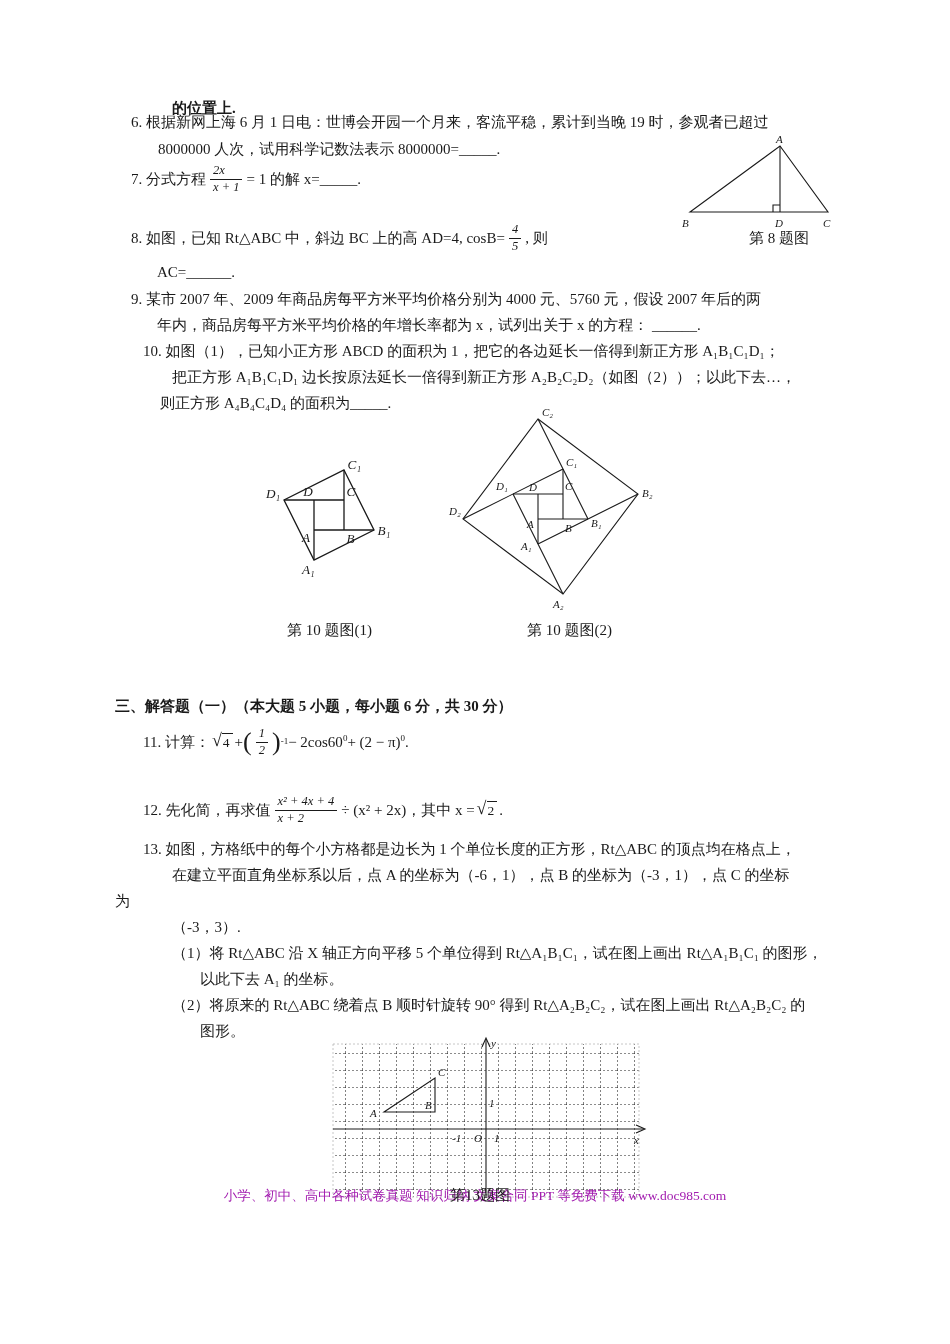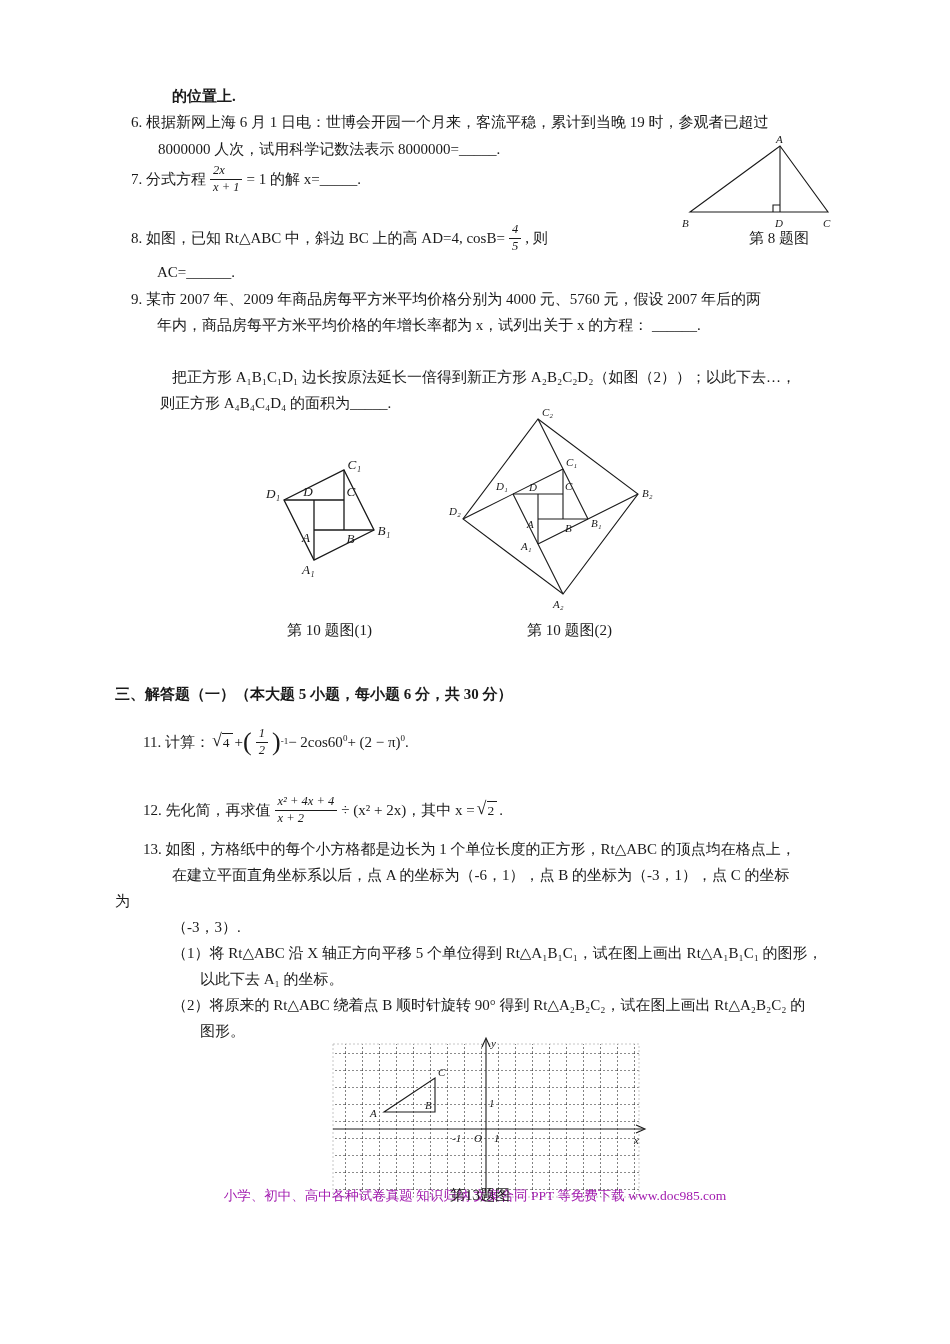--- a/index.html
+++ b/index.html
@@ -4,21 +4,21 @@
 <style>
   * { margin:0; padding:0; box-sizing:border-box; }
   html,body { background:#888; }
   .page {
     position:relative; width:950px; height:1344px; margin:0 auto;
     background:#ffffff; color:#1a1a1a; overflow:hidden;
     font-family:"Liberation Serif","DejaVu Serif",serif;
   }
   .ln { position:absolute; font-size:15px; line-height:1.35; white-space:nowrap; }
   .mline { display:inline-flex; align-items:center; }
-  .b { font-weight:bold; }
+  .b { font-weight:bold;margin-top:12px; }
   .frac { display:inline-flex; flex-direction:column; 
           font-size:12.5px; line-height:1.25; font-style:italic; margin:0 4px; vertical-align:middle; }
   .frac .fnum { border-bottom:1px solid #1a1a1a; padding:0 3px; }
   .frac .fden { padding:0 3px; }
   .sqrt { display:inline-flex; align-items:flex-start; margin:0 2px; }
   .sqrt .sign { font-size:18px; line-height:1; }
   .sqrt .arg  { border-top:1px solid #1a1a1a; padding:0 3px 0 1px; margin-top:2px; font-size:13.5px; }
   sup { font-size:9px; vertical-align:super; line-height:1; }
   .supwrap { display:inline-block; }
   .bp { font-size:26px; line-height:1; font-weight:400; }
@@ -67,20 +67,21 @@
         <span class="fnum">4</span>
         <span class="fden">5</span>
       </span>
     <span>, 则</span>
   </div>
   <div class="ln" style="left:157px;top:262px">AC=______.</div>
 
   <div class="ln" style="left:131px;top:289px">9. 某市 2007 年、2009 年商品房每平方米平均价格分别为 4000 元、5760 元，假设 2007 年后的两</div>
   <div class="ln" style="left:157px;top:315px">年内，商品房每平方米平均价格的年增长率都为 x，试列出关于 x 的方程： ______.</div>
 
+  <div class="ln" style="left:143px;top:341px">10. 如图（1），已知小正方形 ABCD 的面积为 1，把它的各边延长一倍得到新正方形 A₁B₁C₁D₁；</div>
   <div class="ln" style="left:172px;top:367px">把正方形 A₁B₁C₁D₁ 边长按原法延长一倍得到新正方形 A₂B₂C₂D₂（如图（2））；以此下去…，</div>
   <div class="ln" style="left:160px;top:393px">则正方形 A₄B₄C₄D₄ 的面积为_____.</div>
 
   <svg class="fig" style="left:266px;top:452px" width="132" height="132" viewBox="0 0 110 110">
     <polygon points="65,15 90,65 40,90 15,40"></polygon>
     <line x1="40" y1="65" x2="90" y2="65"></line>
     <line x1="65" y1="65" x2="65" y2="15"></line>
     <line x1="65" y1="40" x2="15" y2="40"></line>
     <line x1="40" y1="40" x2="40" y2="90"></line>
     <text x="68" y="14" font-size="9.5">C₁</text>

